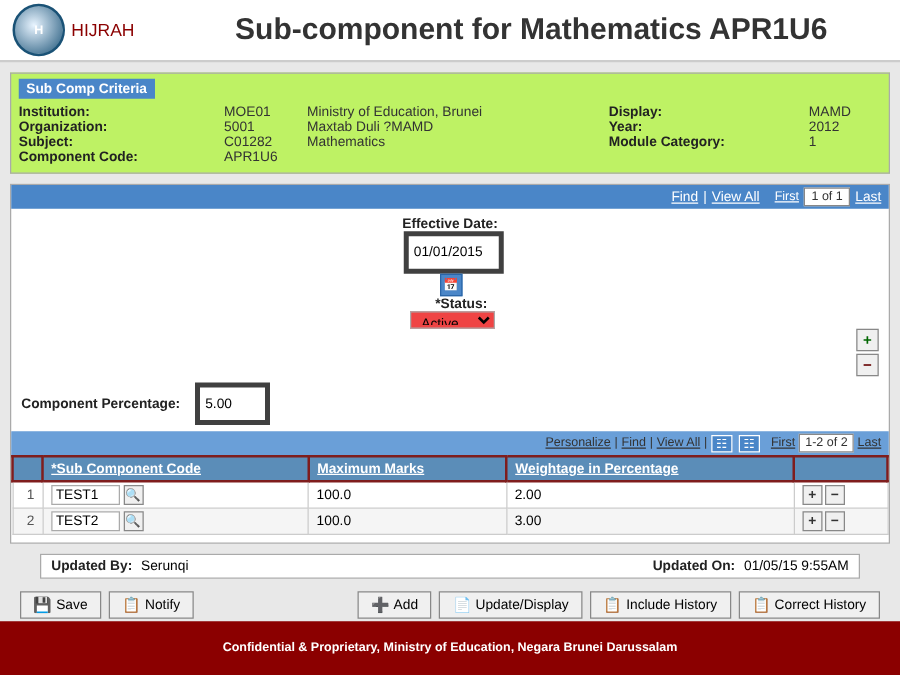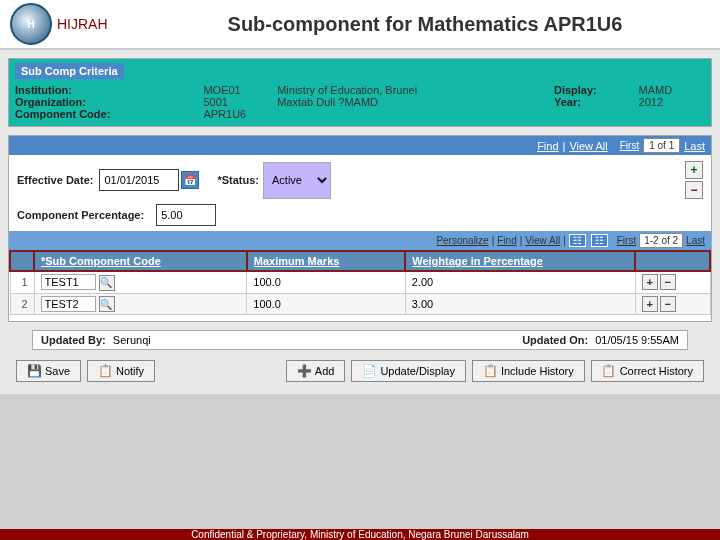--- a/index.html
+++ b/index.html
@@ -37,33 +37,33 @@
     }
     .logo-text-hijrah {
       color: #8B0000;
       font-weight: normal;
       font-size: 14px;
       margin-left: 5px;
     }
     .header-title {
       flex: 1;
       text-align: center;
-      font-size: 20px;
+      font-size: 24px;
       font-weight: bold;
       color: #333;
     }
     
     .main {
       background: #e8e8e8;
       padding: 8px;
     }
     
     .criteria-box {
       border: 1px solid #aaa;
-      background: #14b8a6;
+      background: #bef264;
       margin-bottom: 8px;
       padding: 4px 6px 6px;
     }
     .criteria-title {
       background: #4a86c8;
       color: white;
       font-size: 11px;
       font-weight: bold;
       padding: 2px 6px;
       margin-bottom: 5px;
@@ -113,44 +113,44 @@
       align-items: center;
       margin-bottom: 5px;
       gap: 6px;
     }
     .field-label {
       font-weight: bold;
       font-size: 11px;
       color: #222;
     }
     .field-input {
-      border: 1px solid #404040;
+      border: 4px solid #404040;
       padding: 2px 4px;
       font-size: 11px;
       background: white;
-      height: 22px;
+      height: 34px;
     }
     .calendar-icon {
       width: 18px;
       height: 18px;
       background: #4a86c8;
       display: inline-flex;
       align-items: center;
       justify-content: center;
       color: white;
       font-size: 10px;
       cursor: pointer;
       border: 1px solid #2a66a8;
     }
     .status-select {
       border: 1px solid #aaa;
       padding: 2px 4px;
       font-size: 11px;
-      height: 37px;
-      background: #c4b5fd;
+      height: 14px;
+      background: #ef4444;
     }
     .add-btn, .remove-btn {
       width: 18px;
       height: 18px;
       border: 1px solid #888;
       display: flex;
       align-items: center;
       justify-content: center;
       cursor: pointer;
       font-size: 12px;
@@ -278,24 +278,25 @@
     .action-btn-icon {
       font-size: 12px;
     }
     .action-spacer { flex: 1; }
     
     .bottom-bar {
       background: #8B0000;
       color: white;
       font-size: 10px;
       text-align: center;
-      padding: 0;
+      padding: 16px;
       position: absolute;
       bottom: 0;
       width: 720px;
+      font-weight: bold;
     }
   </style>
 </head>
 <body>
 
 <div class="header">
   <div class="logo-area">
     <div class="logo-circle">
       <span style="color:white;font-size:10px;font-weight:bold;">H</span>
     </div>
@@ -320,41 +321,49 @@
       </tr>
       <tr>
         <td class="criteria-label">Organization:</td>
         <td class="criteria-value">5001</td>
         <td class="criteria-value">Maxtab Duli ?MAMD</td>
         <td class="criteria-label">Year:</td>
         <td></td>
         <td class="criteria-value">2012</td>
       </tr>
       <tr>
+        <td class="criteria-label">Subject:</td>
+        <td class="criteria-value">C01282</td>
+        <td class="criteria-value">Mathematics</td>
+        <td class="criteria-label">Module Category:</td>
+        <td></td>
+        <td class="criteria-value">1</td>
+      </tr>
+      <tr>
         <td class="criteria-label">Component Code:</td>
         <td class="criteria-value" colspan="5">APR1U6</td>
       </tr>
     </tbody>
       </table>
   </div>
 
   <div class="section-box">
 
     <div class="section-nav-bar">
       <span class="nav-link">Find</span>
       <span class="nav-separator">|</span>
       <span class="nav-link">View All</span>
       <span style="margin-left:8px;font-size:10px;" class="nav-link">First</span>
       <span class="nav-pager">1 of 1</span>
       <span class="nav-link">Last</span>
     </div>
 
     <div class="section-body">
 
-      <div style="display:flex;align-items:center;margin-bottom:5px;position:relative;">
+      <div style="display:flex;align-items:center;margin-bottom:5px;position:relative;flex-direction:column;">
         <span class="field-label">Effective Date:</span>
         <input class="field-input" style="margin-left: 6px; width: 80px;" value="01/01/2015">
         <div class="calendar-icon" style="margin-left:2px;">📅</div>
         <span style="margin-left:18px;" class="field-label">*Status:</span>
         <select class="status-select" style="margin-left:4px;">
           <option>Active</option>
           <option>Inactive</option>
         </select>
 
         <div style="margin-left:auto;display:flex;flex-direction:column;gap:2px;">

